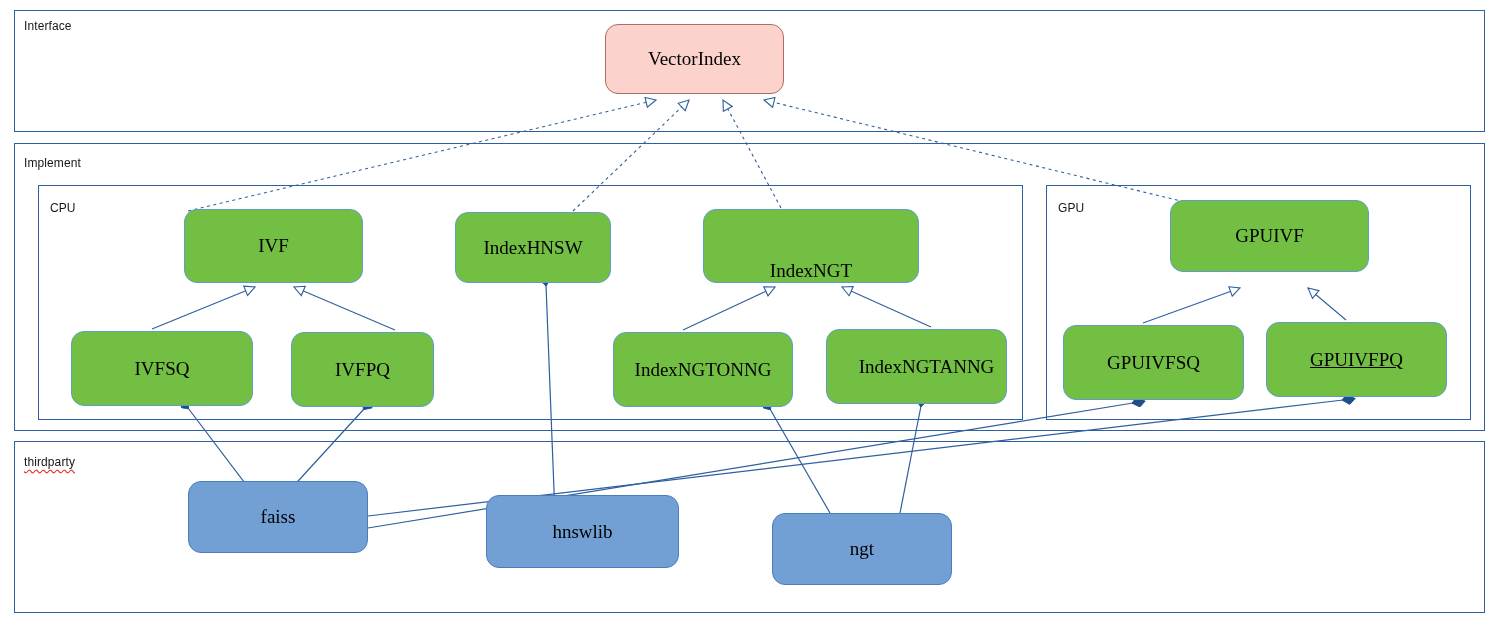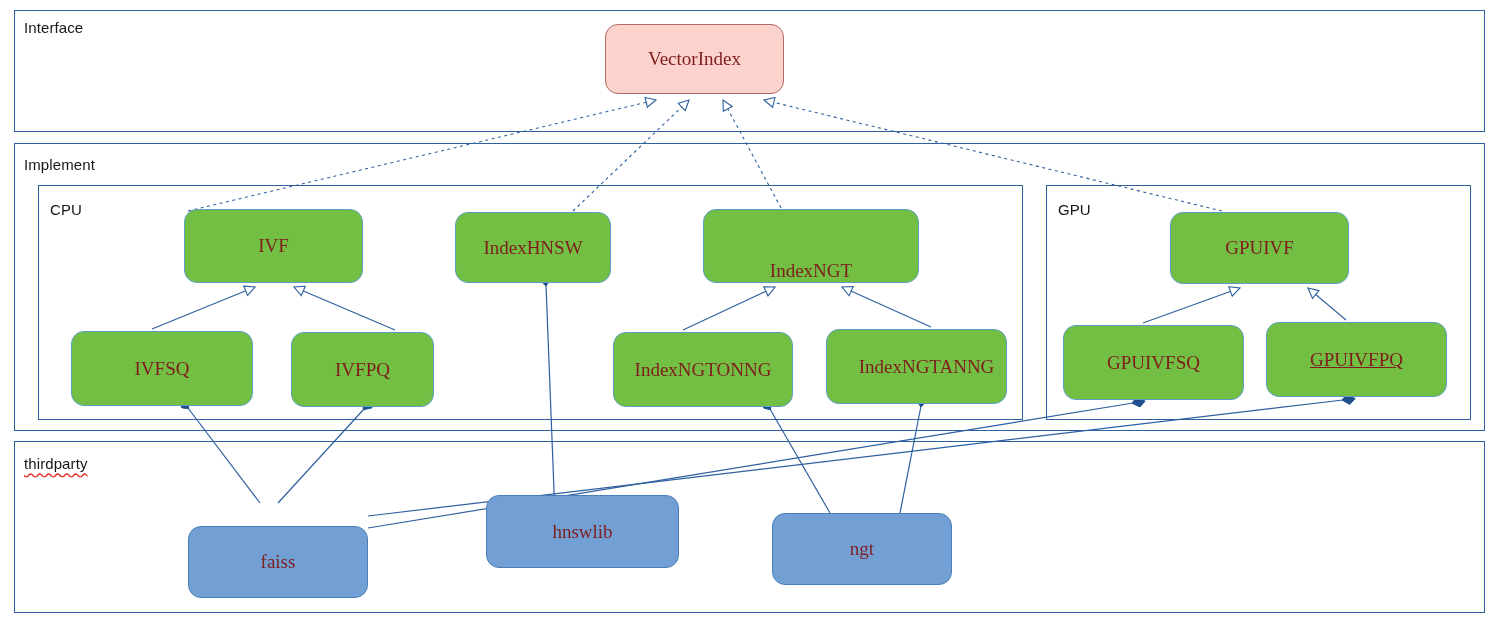--- a/index.html
+++ b/index.html
@@ -27,42 +27,42 @@
   
   .container {
     position: absolute;
     border: 1.4px solid #2e5f9e;
     background: transparent;
     box-sizing: border-box;
   }
   .container-label {
     position: absolute;
     font-family: "Liberation Sans", sans-serif;
-    font-size: 15px;
+    font-size: 12px;
     color: #161616;
     white-space: nowrap;
     letter-spacing: 0.1px;
   }
   .misspelled {
     text-decoration: underline wavy #e8342a;
     text-decoration-skip-ink: none;
     text-underline-offset: 3px;
   }
   
   .node {
     position: absolute;
     box-sizing: border-box;
     border-radius: 13px;
     border: 1.3px solid #4a7ebb;
     display: flex;
     align-items: center;
     justify-content: center;
     font-family: "Liberation Serif", serif;
     font-size: 19px;
-    color: #7f1d1d;
+    color: #000000;
     text-align: center;
     line-height: 1.15;
     white-space: nowrap;
   }
   .node.iface  { background: #fbd2cc; border-color: #b06b63; }
   .node.impl   { background: #72bf44; border-color: #5d9ec4; }
   .node.third  { background: #72a0d4; border-color: #4a7ebb; }
 </style>
 </head>
 <body>
@@ -118,42 +118,42 @@
       </div>
       <div class="node impl" style="left: 184px; top: 209px; width: 179px; height: 74px;">
         <span>IVF</span>
       </div>
       <div class="node impl" style="left: 455px; top: 212px; width: 156px; height: 71px; text-align: right;">
         <span>IndexHNSW</span>
       </div>
       <div class="node impl" style="left: 703px; top: 209px; width: 216px; height: 74px; align-items: flex-end;">
         <span>IndexNGT</span>
       </div>
-      <div class="node impl" style="left: 1170px; top: 212px; width: 179px; height: 72px;">
+      <div class="node impl" style="left: 1170px; top: 200px; width: 199px; height: 72px;">
         <span>GPUIVF</span>
       </div>
       <div class="node impl" style="left: 71px; top: 331px; width: 182px; height: 75px;">
         <span>IVFSQ</span>
       </div>
       <div class="node impl" style="left: 291px; top: 332px; width: 143px; height: 75px;">
         <span>IVFPQ</span>
       </div>
       <div class="node impl" style="left: 613px; top: 332px; width: 180px; height: 75px;">
         <span>IndexNGTONNG</span>
       </div>
       <div class="node impl" style="left: 826px; top: 329px; width: 181px; height: 75px; padding-left: 20px;">
         <span>IndexNGTANNG</span>
       </div>
       <div class="node impl" style="left: 1063px; top: 325px; width: 181px; height: 75px;">
         <span>GPUIVFSQ</span>
       </div>
       <div class="node impl" style="left: 1266px; top: 322px; width: 181px; height: 75px; text-decoration: underline;">
         <span>GPUIVFPQ</span>
       </div>
-      <div class="node third" style="left: 188px; top: 526px; width: 180px; height: 72px;">
+      <div class="node third" style="left: 188px; top: 481px; width: 180px; height: 72px;">
         <span>faiss</span>
       </div>
       <div class="node third" style="left: 486px; top: 495px; width: 193px; height: 73px;">
         <span>hnswlib</span>
       </div>
       <div class="node third" style="left: 772px; top: 513px; width: 180px; height: 72px;">
         <span>ngt</span>
       </div>
     </div>
 

